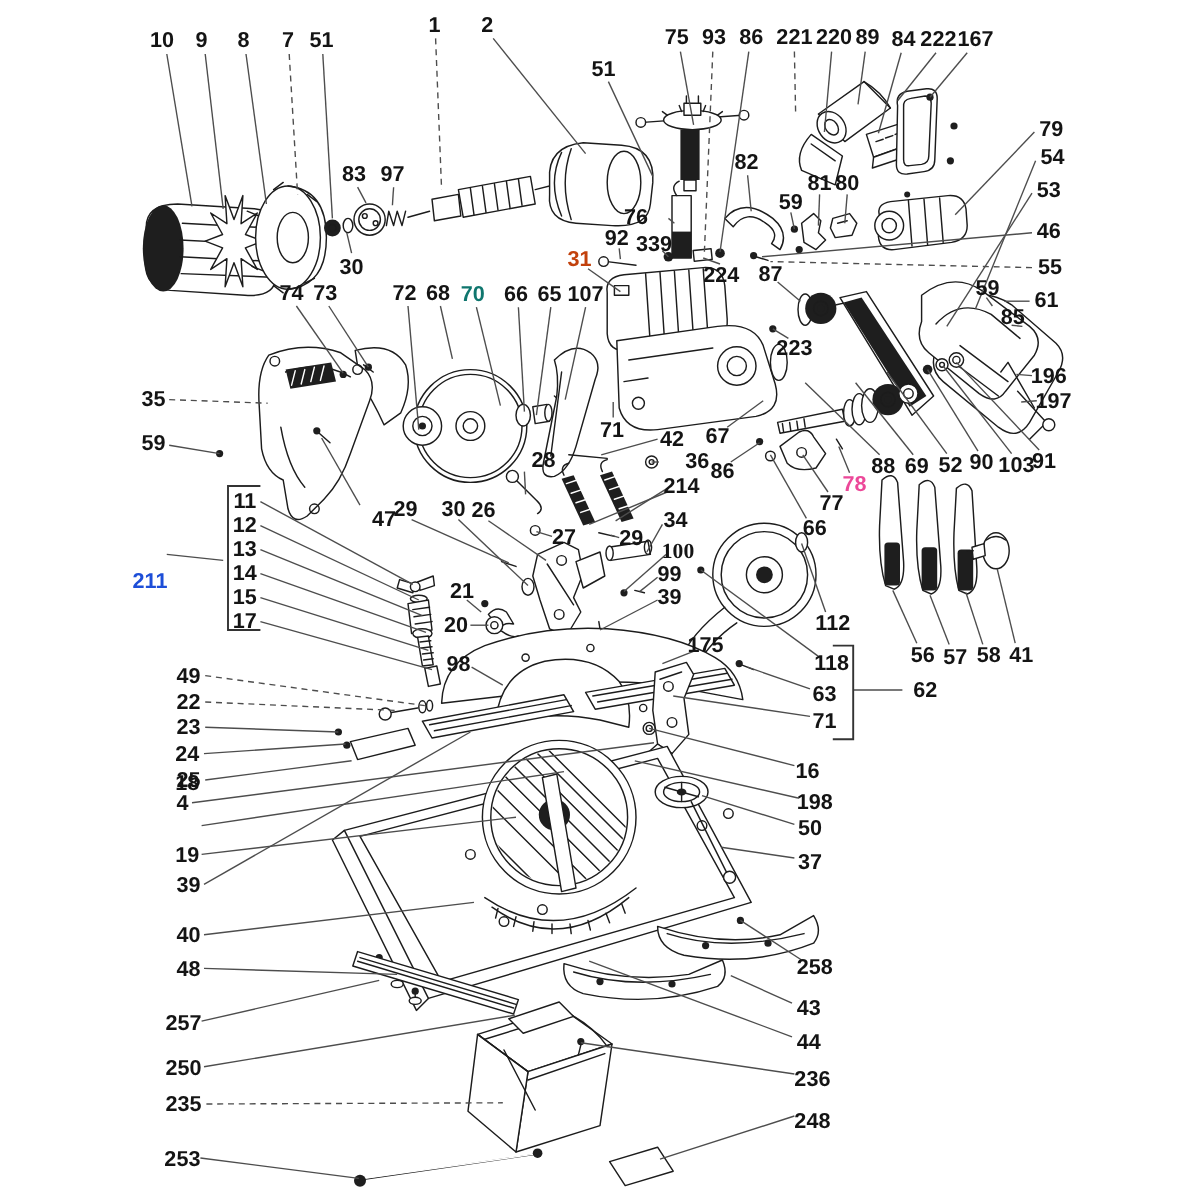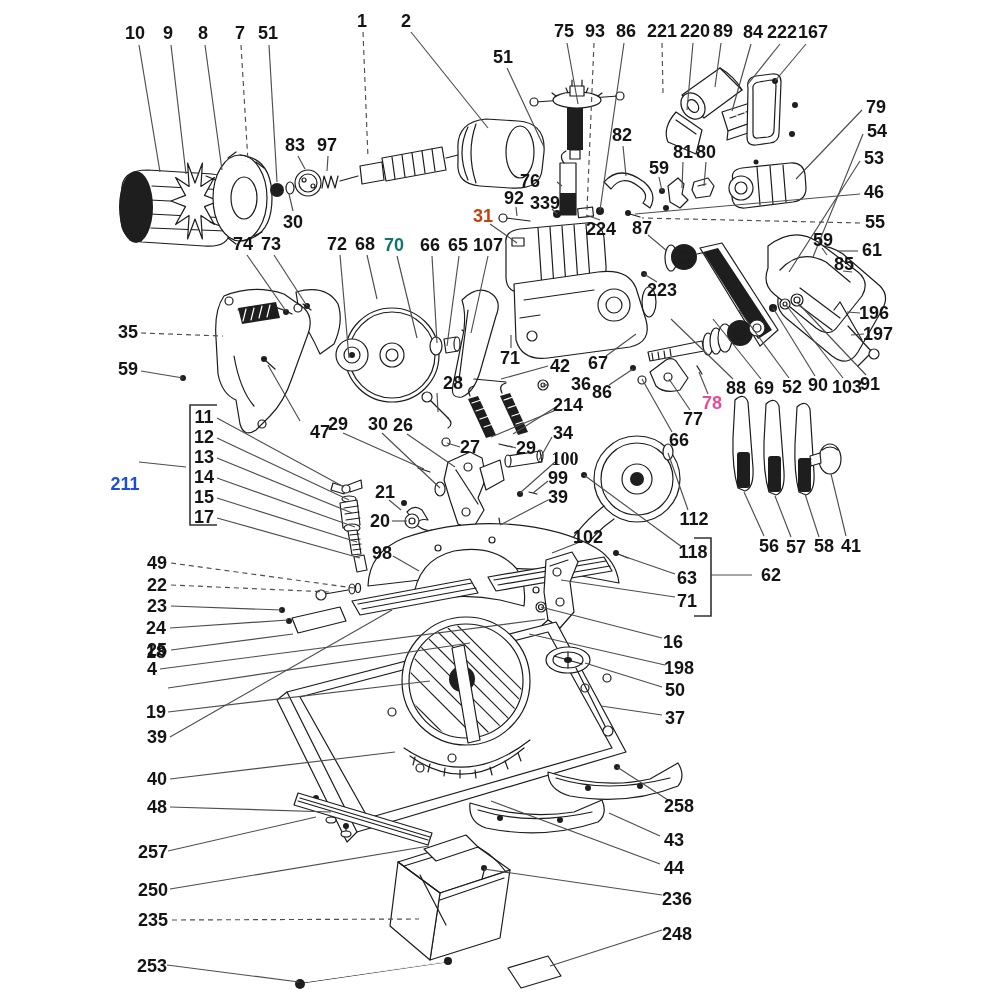--- a/index.html
+++ b/index.html
@@ -634,21 +634,21 @@
       <div class="label" style="left: 125px; top: 460px; color: #1d4ed8; margin-top: 24px;">211</div>
       <div class="label" style="left: 204px; top: 417px; color: rgb(20, 20, 20);">11</div>
       <div class="label" style="left: 204px; top: 437px; color: rgb(20, 20, 20);">12</div>
       <div class="label" style="left: 204px; top: 457px; color: rgb(20, 20, 20);">13</div>
       <div class="label" style="left: 204px; top: 477px; color: rgb(20, 20, 20);">14</div>
       <div class="label" style="left: 204px; top: 497px; color: rgb(20, 20, 20);">15</div>
       <div class="label" style="left: 204px; top: 517px; color: rgb(20, 20, 20);">17</div>
       <div class="label" style="left: 385px; top: 492px; color: rgb(20, 20, 20);">21</div>
       <div class="label" style="left: 380px; top: 521px; color: rgb(20, 20, 20);">20</div>
       <div class="label" style="left: 382px; top: 553px; color: rgb(20, 20, 20);">98</div>
-      <div class="label" style="left: 588px; top: 537px; color: rgb(20, 20, 20);">102</div>
+      <div class="label" style="left: 588px; top: 537px; color: rgb(20, 20, 20);">175</div>
       <div class="label" style="left: 736px; top: 388px; color: rgb(20, 20, 20);">88</div>
       <div class="label" style="left: 764px; top: 388px; color: rgb(20, 20, 20);">69</div>
       <div class="label" style="left: 792px; top: 387px; color: rgb(20, 20, 20);">52</div>
       <div class="label" style="left: 818px; top: 385px; color: rgb(20, 20, 20);">90</div>
       <div class="label" style="left: 847px; top: 387px; color: rgb(20, 20, 20);">103</div>
       <div class="label" style="left: 870px; top: 384px; color: rgb(20, 20, 20);">91</div>
       <div class="label" style="left: 712px; top: 403px; color: #ec4899;">78</div>
       <div class="label" style="left: 693px; top: 419px; color: rgb(20, 20, 20);">77</div>
       <div class="label" style="left: 679px; top: 440px; color: rgb(20, 20, 20);">66</div>
       <div class="label" style="left: 694px; top: 519px; color: rgb(20, 20, 20);">112</div>

